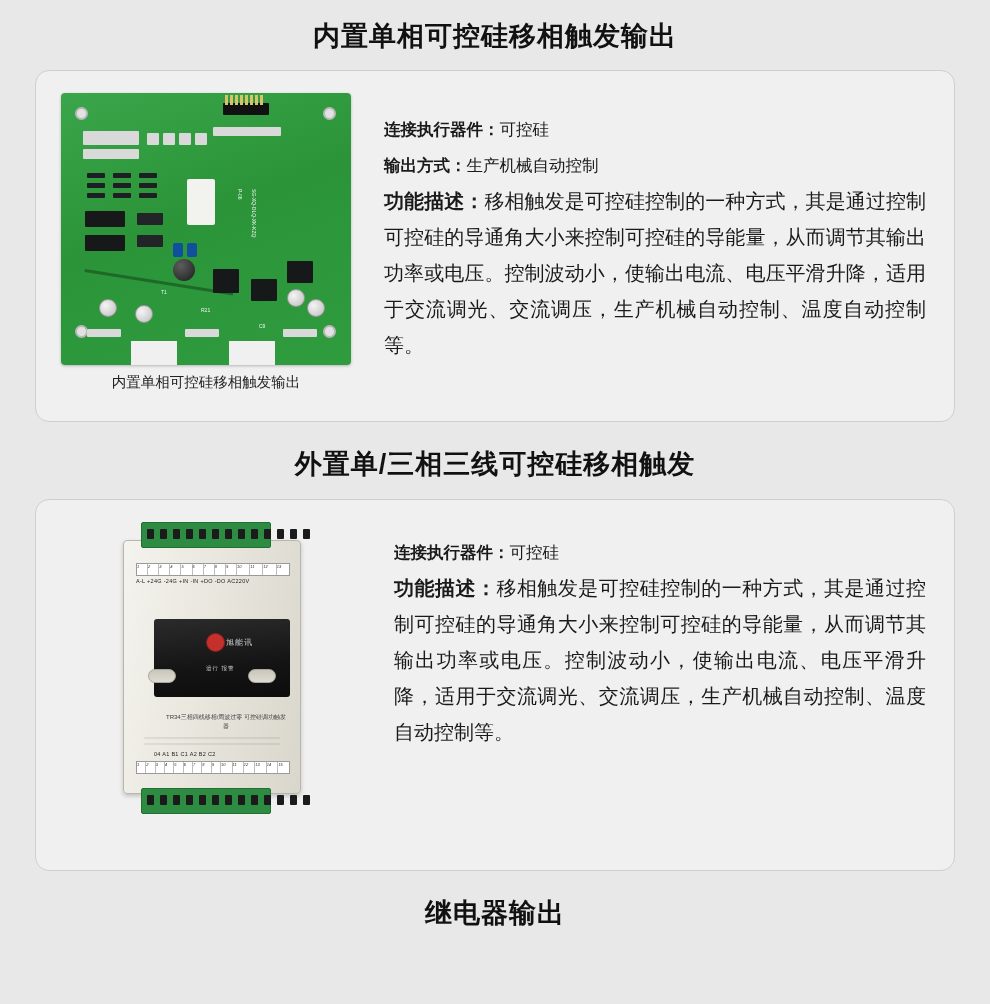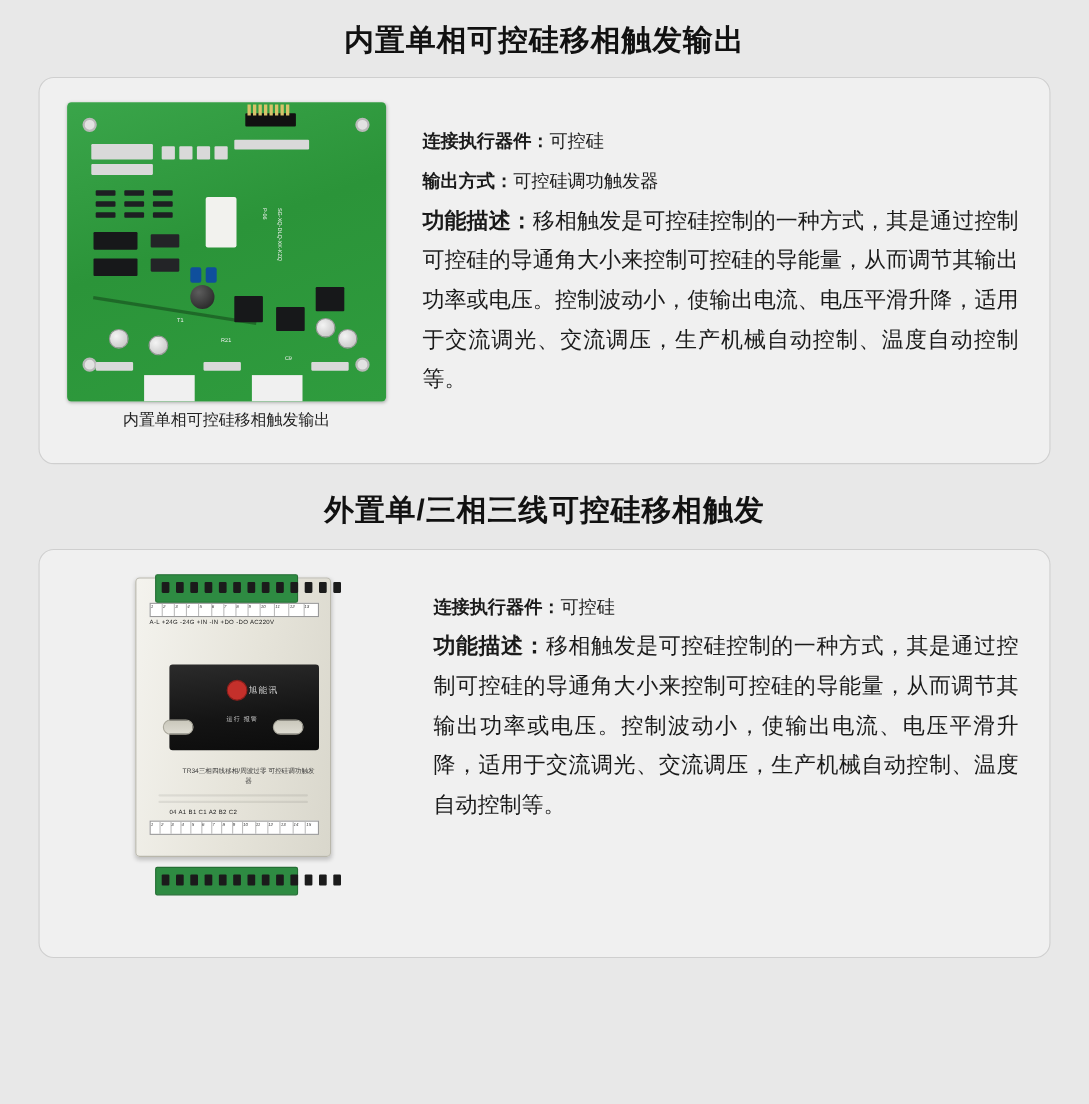--- a/index.html
+++ b/index.html
@@ -176,21 +176,21 @@
 
   
   .module {
     position: relative;
     width: 200px;
     height: 290px;
     margin-top: 8px;
   }
   .module .body {
     position: absolute;
-    left: 12px; top: 3px;
+    left: 12px; top: 18px;
     width: 176px; height: 252px;
     background: linear-gradient(100deg, #f4f3ee 0%, #e6e4da 55%, #d9d7cc 100%);
     border: 1px solid #b9b7ab;
     border-radius: 4px;
     box-shadow: 0 2px 4px rgba(0,0,0,0.2);
   }
   .module .term {
     position: absolute;
     background: #2e8b42;
     border: 1px solid #246e34;
@@ -362,21 +362,21 @@
       </div>
 
       <div class="caption">内置单相可控硅移相触发输出</div>
     </div>
 
     <div class="text-col">
       <div class="spec-line">
         <span class="spec-label">连接执行器件：</span><span>可控硅</span>
       </div>
       <div class="spec-line">
-        <span class="spec-label">输出方式：</span><span>可控硅调功触发器</span>
+        <span class="spec-label">输出方式：</span><span>生产机械自动控制</span>
       </div>
       <div class="spec-body">
         <span class="spec-label">功能描述：</span><span>移相触发是可控硅控制的一种方式，其是通过控制可控硅的导通角大小来控制可控硅的导能量，从而调节其输出功率或电压。控制波动小，使输出电流、电压平滑升降，适用于交流调光、交流调压，生产机械自动控制、温度自动控制等。</span>
       </div>
     </div>
   </div>
 
   <div class="section-title title-2">外置单/三相三线可控硅移相触发</div>
 
   <div class="card card-2">
@@ -477,14 +477,15 @@
     <div class="text-col text-col-2">
       <div class="spec-line">
         <span class="spec-label">连接执行器件：</span><span>可控硅</span>
       </div>
       <div class="spec-body">
         <span class="spec-label">功能描述：</span><span>移相触发是可控硅控制的一种方式，其是通过控制可控硅的导通角大小来控制可控硅的导能量，从而调节其输出功率或电压。控制波动小，使输出电流、电压平滑升降，适用于交流调光、交流调压，生产机械自动控制、温度自动控制等。</span>
       </div>
     </div>
   </div>
 
+  <div class="section-title title-3">继电器输出</div>
 
 </div>
 
 </body></html>

